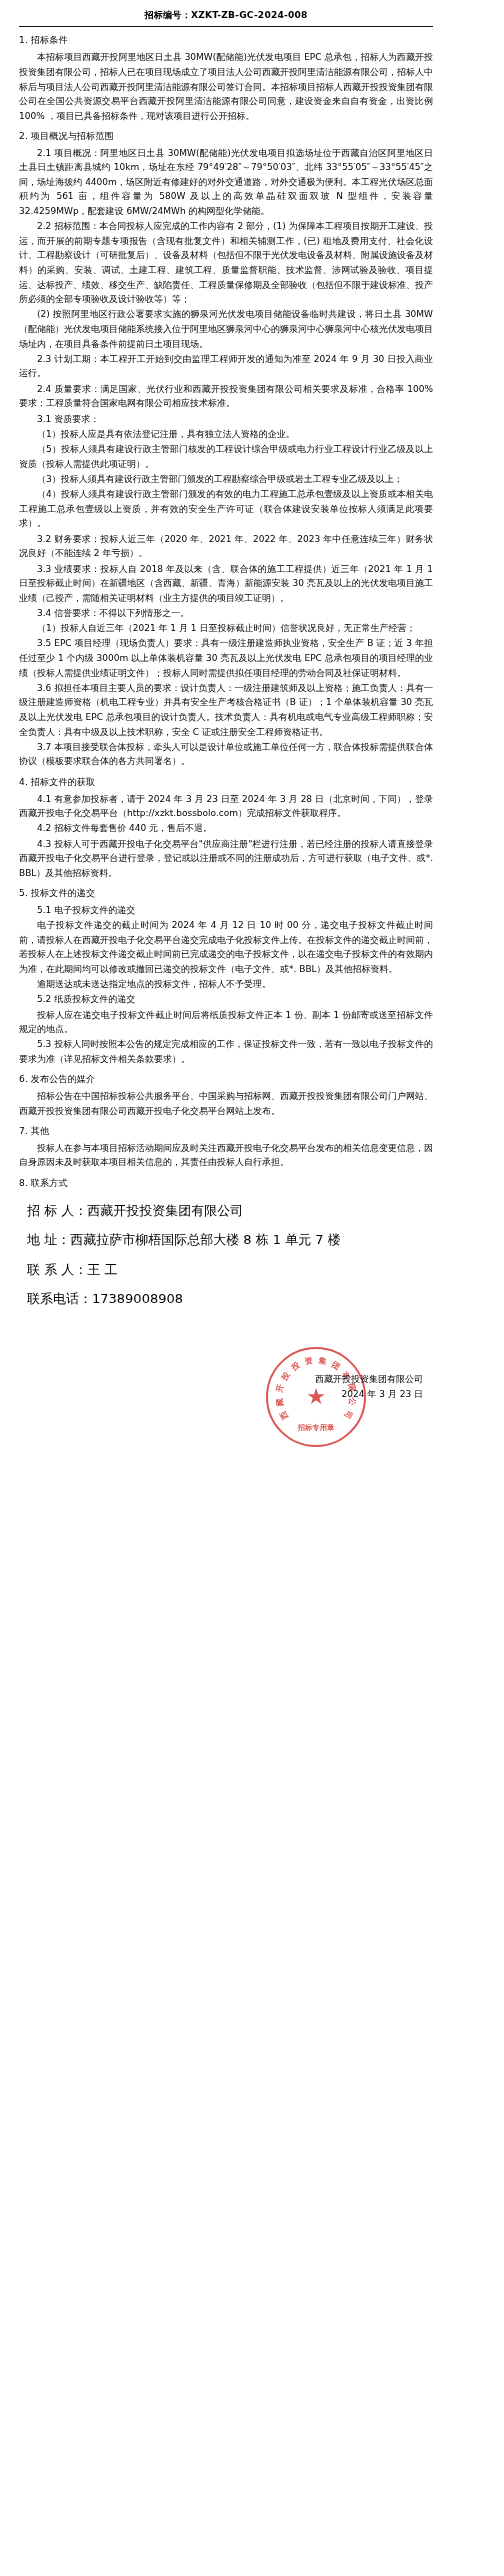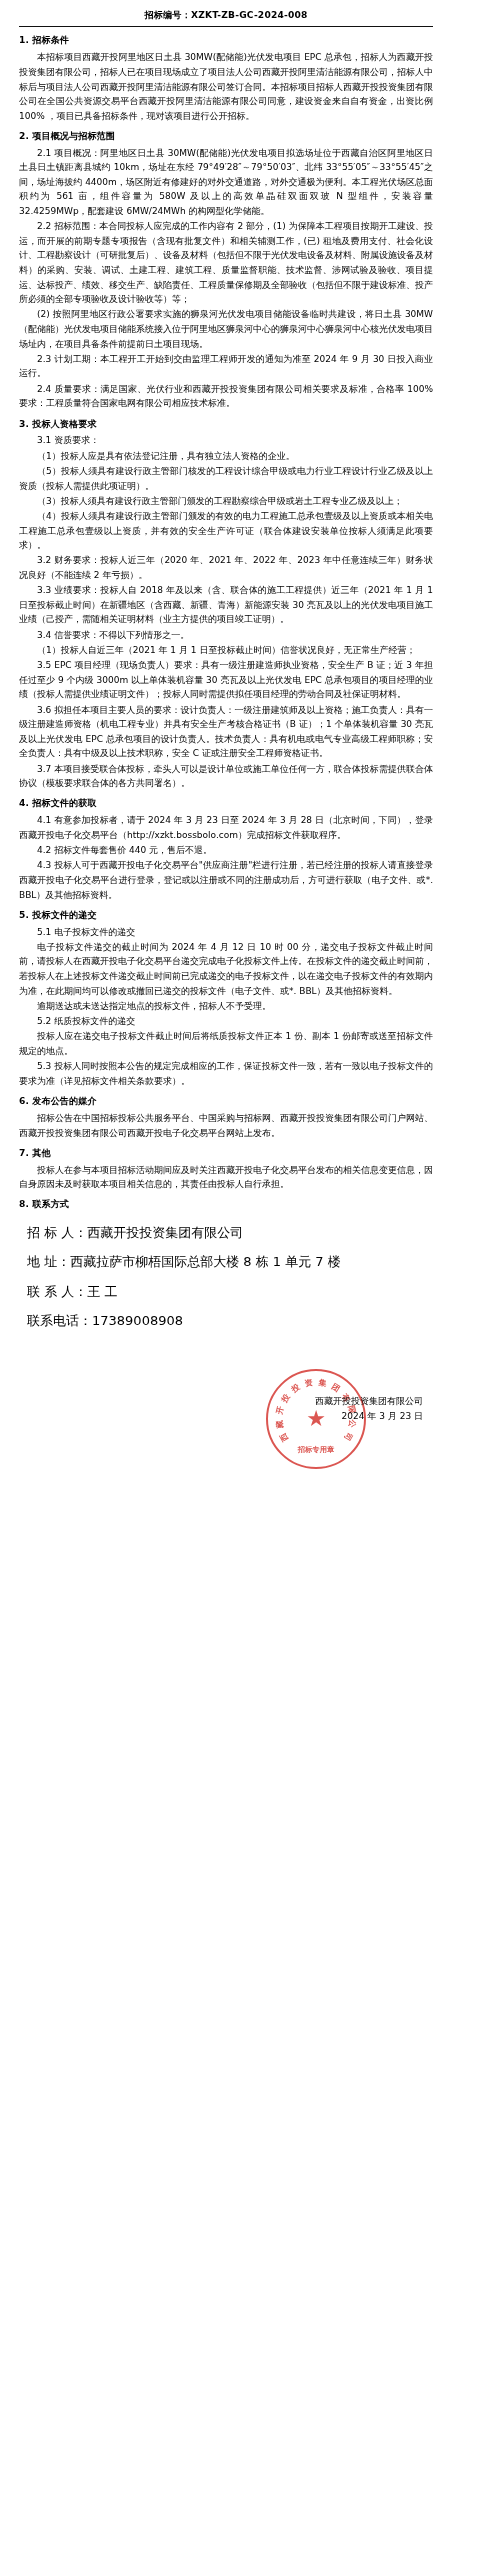--- a/index.html
+++ b/index.html
@@ -26,21 +26,21 @@
     margin: 1.5px 0 4.4px 0;
     font-weight: 600;
   }
   .rule {
     border: 0;
     border-top: 1px solid #111;
     margin: 1.5px 0 7.3px 0;
   }
   h2.sec {
     font-size: 9.1px;
-    font-weight: 700;
+    font-weight: 400;
     margin: 6.6px 0 2.9px 0;
     letter-spacing: 0.1px;
   }
   p.t {
     font-size: 9px;
     line-height: 1.62;
     margin: 0 0 0.7px 0;
     text-align: justify;
     text-justify: inter-ideograph;
   }
@@ -137,31 +137,30 @@
   <h2 class="sec">1. 招标条件</h2>
   <p class="t ind">本招标项目西藏开投阿里地区日土县 30MW(配储能)光伏发电项目 EPC 总承包，招标人为西藏开投投资集团有限公司，招标人已在项目现场成立了项目法人公司西藏开投阿里清洁能源有限公司，招标人中标后与项目法人公司西藏开投阿里清洁能源有限公司签订合同。本招标项目招标人西藏开投投资集团有限公司在全国公共资源交易平台西藏开投阿里清洁能源有限公司同意，建设资金来自自有资金，出资比例 100% ，项目已具备招标条件，现对该项目进行公开招标。</p>
 
   <h2 class="sec">2. 项目概况与招标范围</h2>
   <p class="t ind">2.1 项目概况：阿里地区日土县 30MW(配储能)光伏发电项目拟选场址位于西藏自治区阿里地区日土县日土镇距离县城约 10km，场址在东经 79°49′28″～79°50′03″、北纬 33°55′05″～33°55′45″之间，场址海拔约 4400m，场区附近有修建好的对外交通道路，对外交通极为便利。本工程光伏场区总面积约为 561 亩，组件容量为 580W 及以上的高效单晶硅双面双玻 N 型组件，安装容量 32.4259MWp，配套建设 6MW/24MWh 的构网型化学储能。</p>
   <p class="t ind">2.2 招标范围：本合同投标人应完成的工作内容有 2 部分，(1) 为保障本工程项目按期开工建设、投运，而开展的前期专题专项报告（含现有批复文件）和相关辅测工作，(已) 租地及费用支付、社会化设计、工程勘察设计（可研批复后）、设备及材料（包括但不限于光伏发电设备及材料、附属设施设备及材料）的采购、安装、调试、土建工程、建筑工程、质量监督职能、技术监督、涉网试验及验收、项目提运、达标投产、绩效、移交生产、缺陷责任、工程质量保修期及全部验收（包括但不限于建设标准、投产所必须的全部专项验收及设计验收等）等；</p>
   <p class="t ind">(2) 按照阿里地区行政公署要求实施的狮泉河光伏发电项目储能设备临时共建设，将日土县 30MW（配储能）光伏发电项目储能系统接入位于阿里地区狮泉河中心的狮泉河中心狮泉河中心核光伏发电项目场址内，在项目具备条件前提前日土项目现场。</p>
   <p class="t ind">2.3 计划工期：本工程开工开始到交由监理工程师开发的通知为准至 2024 年 9 月 30 日投入商业运行。</p>
   <p class="t ind">2.4 质量要求：满足国家、光伏行业和西藏开投投资集团有限公司相关要求及标准，合格率 100% 要求：工程质量符合国家电网有限公司相应技术标准。</p>
 
-  <h2 class="sec">3. 投标人资格要求</h2>
   <p class="t ind">3.1 资质要求：</p>
   <p class="t ind">（1）投标人应是具有依法登记注册，具有独立法人资格的企业。</p>
   <p class="t ind">（5）投标人须具有建设行政主管部门核发的工程设计综合甲级或电力行业工程设计行业乙级及以上资质（投标人需提供此项证明）。</p>
   <p class="t ind">（3）投标人须具有建设行政主管部门颁发的工程勘察综合甲级或岩土工程专业乙级及以上；</p>
   <p class="t ind">（4）投标人须具有建设行政主管部门颁发的有效的电力工程施工总承包壹级及以上资质或本相关电工程施工总承包壹级以上资质，并有效的安全生产许可证（联合体建设安装单位按标人须满足此项要求）。</p>
   <p class="t ind">3.2 财务要求：投标人近三年（2020 年、2021 年、2022 年、2023 年中任意连续三年）财务状况良好（不能连续 2 年亏损）。</p>
   <p class="t ind">3.3 业绩要求：投标人自 2018 年及以来（含、联合体的施工工程提供）近三年（2021 年 1 月 1 日至投标截止时间）在新疆地区（含西藏、新疆、青海）新能源安装 30 亮瓦及以上的光伏发电项目施工业绩（己授产，需随相关证明材料（业主方提供的项目竣工证明）。</p>
   <p class="t ind">3.4 信誉要求：不得以下列情形之一。</p>
   <p class="t ind">（1）投标人自近三年（2021 年 1 月 1 日至投标截止时间）信誉状况良好，无正常生产经营；</p>
-  <p class="t ind">3.5 EPC 项目经理（现场负责人）要求：具有一级注册建造师执业资格，安全生产 B 证；近 3 年担任过至少 9 个内级 3000m 以上单体装机容量 30 亮瓦及以上光伏发电 EPC 总承包项目的项目经理的业绩（投标人需提供业绩证明文件）；投标人同时需提供拟任项目经理的劳动合同及社保证明材料。</p>
+  <p class="t ind">3.5 EPC 项目经理（现场负责人）要求：具有一级注册建造师执业资格，安全生产 B 证；近 3 年担任过至少 1 个内级 3000m 以上单体装机容量 30 亮瓦及以上光伏发电 EPC 总承包项目的项目经理的业绩（投标人需提供业绩证明文件）；投标人同时需提供拟任项目经理的劳动合同及社保证明材料。</p>
   <p class="t ind">3.6 拟担任本项目主要人员的要求：设计负责人：一级注册建筑师及以上资格；施工负责人：具有一级注册建造师资格（机电工程专业）并具有安全生产考核合格证书（B 证）；1 个单体装机容量 30 亮瓦及以上光伏发电 EPC 总承包项目的设计负责人。技术负责人：具有机电或电气专业高级工程师职称；安全负责人：具有中级及以上技术职称，安全 C 证或注册安全工程师资格证书。</p>
   <p class="t ind">3.7 本项目接受联合体投标，牵头人可以是设计单位或施工单位任何一方，联合体投标需提供联合体协议（模板要求联合体的各方共同署名）。</p>
 
   <h2 class="sec">4. 招标文件的获取</h2>
   <p class="t ind">4.1 有意参加投标者，请于 2024 年 3 月 23 日至 2024 年 3 月 28 日（北京时间，下同），登录西藏开投电子化交易平台（http://xzkt.bossbolo.com）完成招标文件获取程序。</p>
   <p class="t ind">4.2 招标文件每套售价 440 元，售后不退。</p>
   <p class="t ind">4.3 投标人可于西藏开投电子化交易平台"供应商注册"栏进行注册，若已经注册的投标人请直接登录西藏开投电子化交易平台进行登录，登记或以注册或不同的注册成功后，方可进行获取（电子文件、或*. BBL）及其他招标资料。</p>
 
   <h2 class="sec">5. 投标文件的递交</h2>
   <p class="t ind">5.1 电子投标文件的递交</p>

